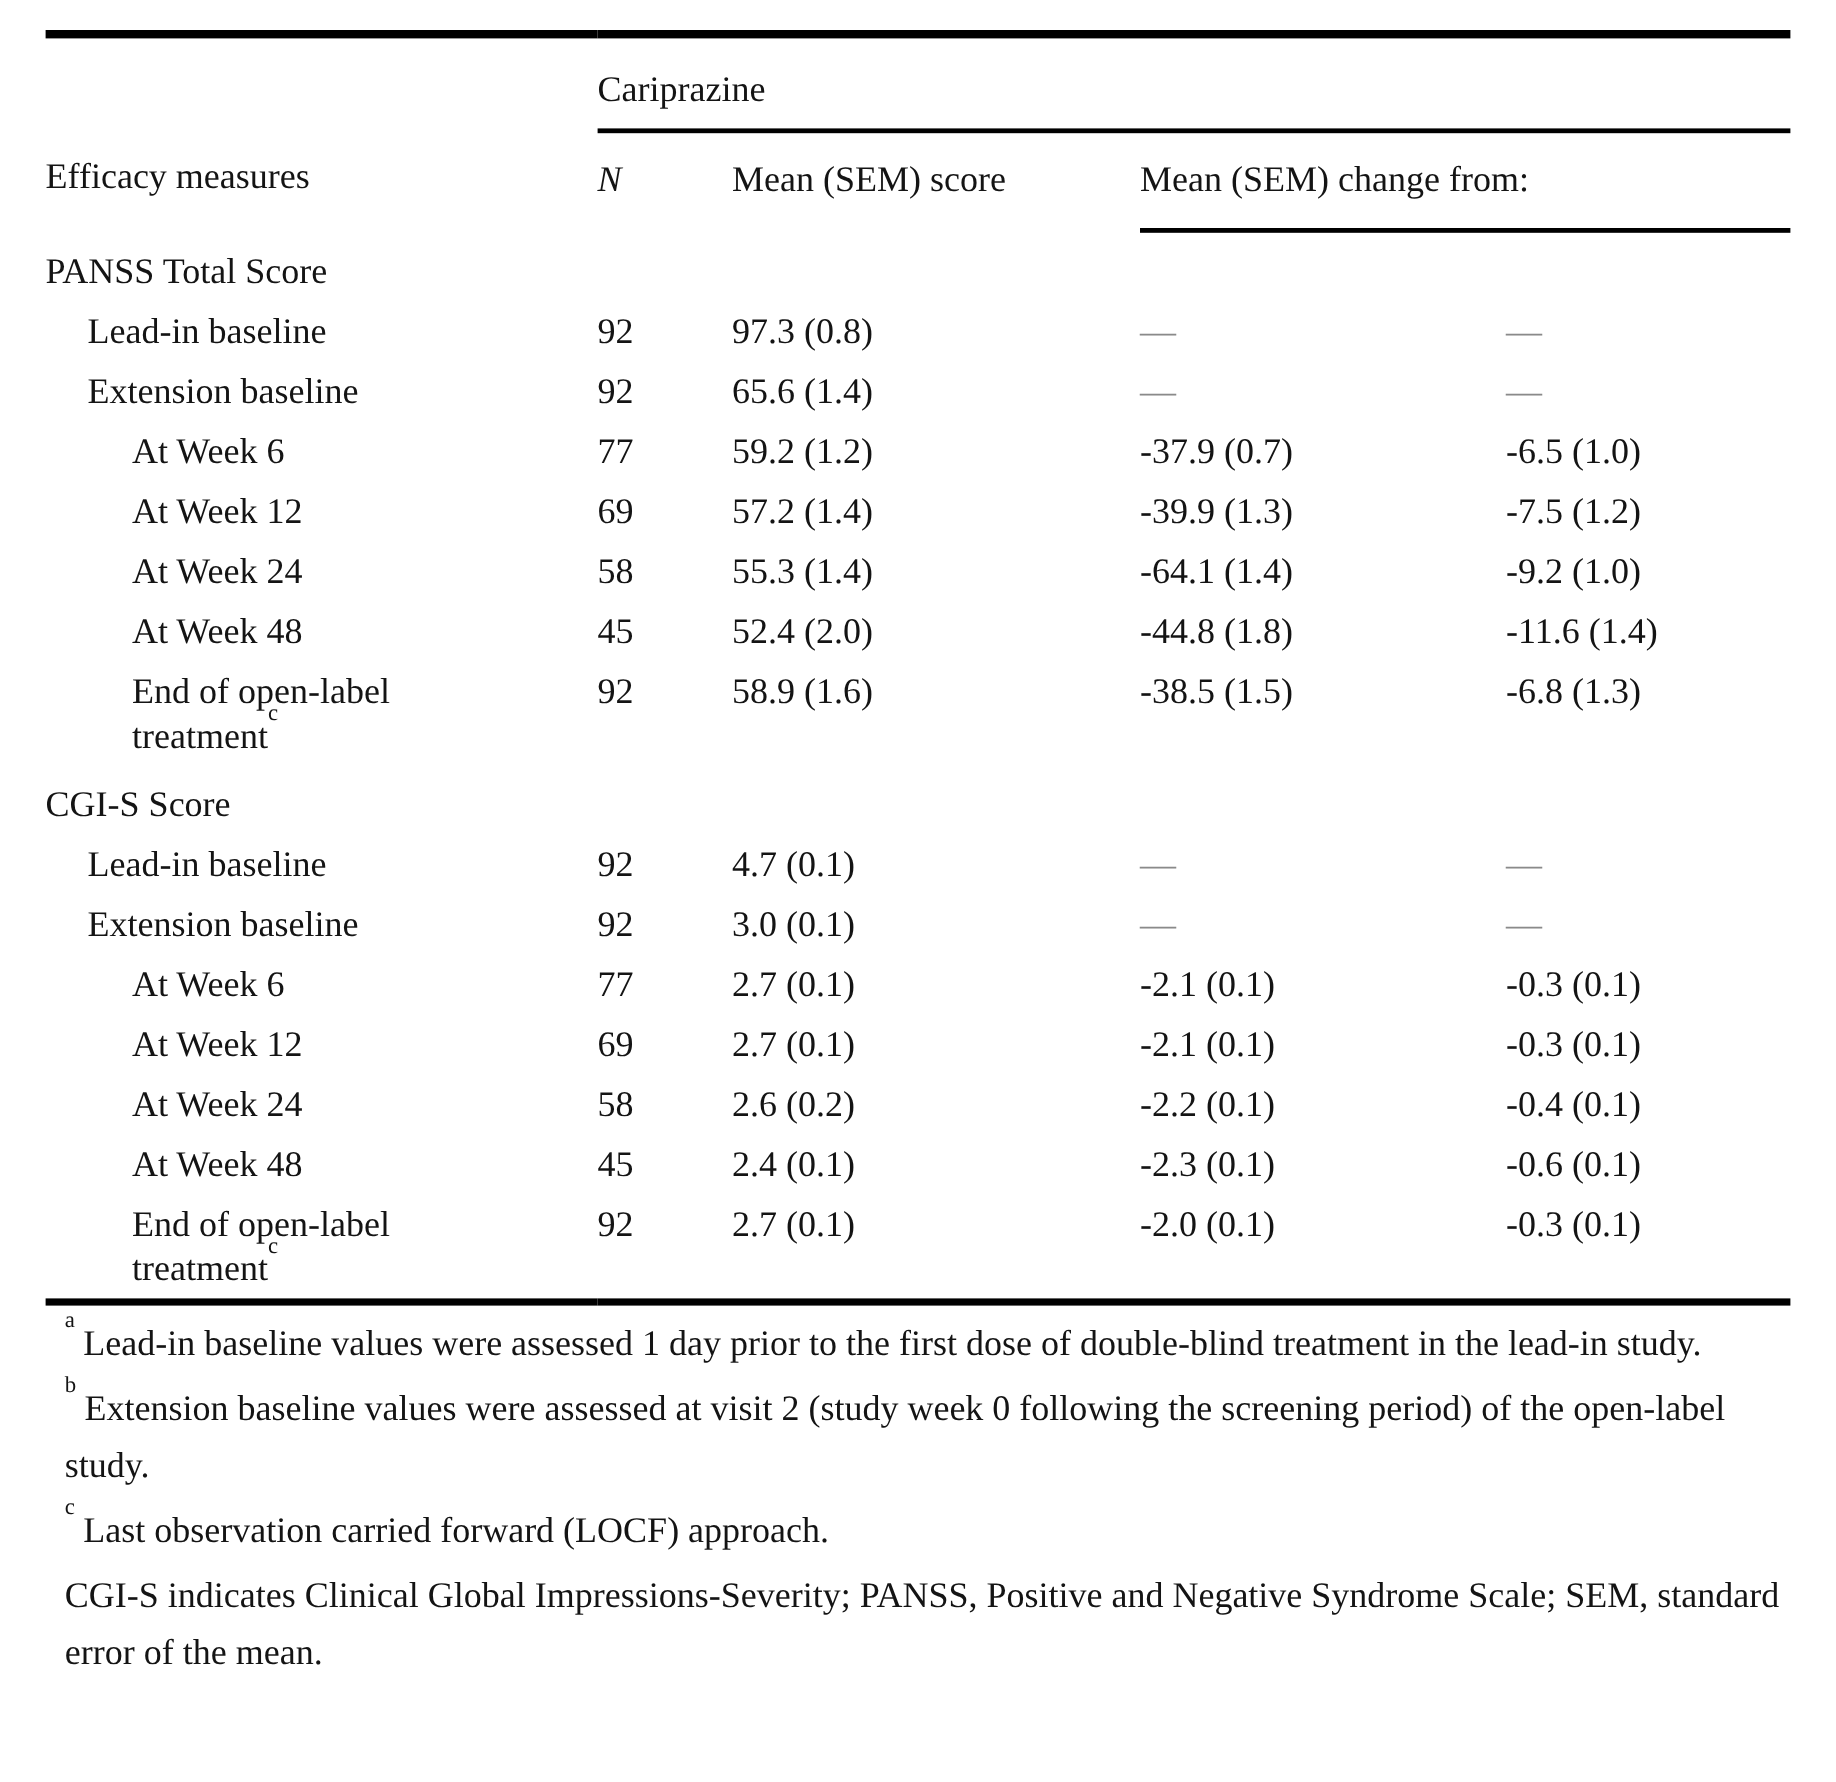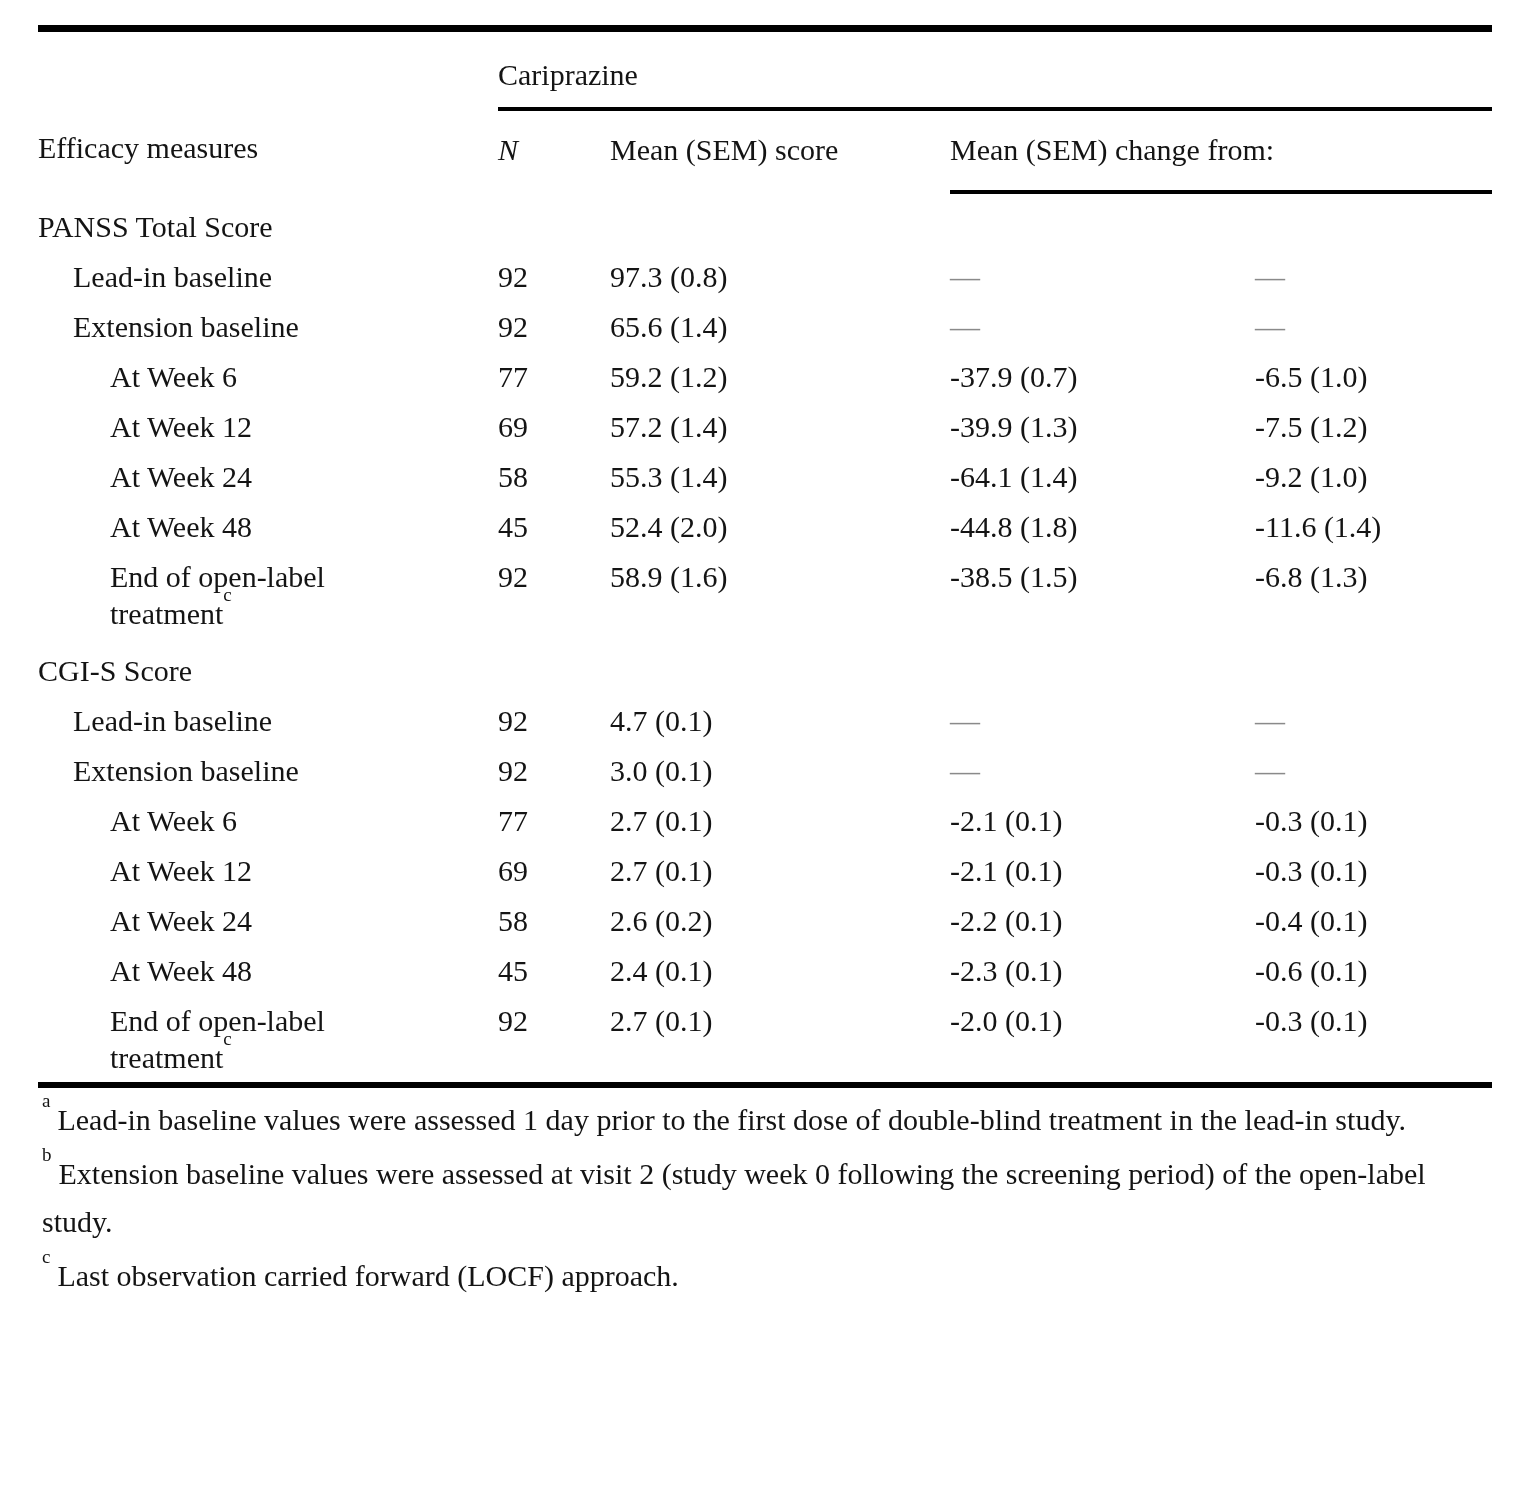--- a/index.html
+++ b/index.html
@@ -44,21 +44,21 @@
   
   tr.section td { padding: 14px 0 6px 0; }
   tr.datarow td { padding: 7px 0 6px 0; }
   td.c-label.ind1 { padding-left: 35px; }
   td.c-label.ind2 { padding-left: 72px; }
   .l2 { display: block; }
   td.dash { color: #8a8a8a; }
   
   .footnotes { margin-top: 8px; width: 1454px; }
   .footnotes p.fn {
-    margin: 0 0 6px 4px;
+    margin: 0 0 6px 16px;
     font-size: 30px;
     line-height: 48px;
     white-space: normal;
   }
   .fn sup.fn-sup {
     font-size: 19px;
     line-height: 0;
     position: relative;
     top: -12px;
     margin-right: 7px;
@@ -254,15 +254,16 @@
   </tbody>
   </table>
 
   <div class="footnotes" id="footnotes">
     <p class="fn"><sup class="fn-sup">a</sup><span class="fn-text">Lead-in baseline values were assessed 1 day prior to the first dose of double-blind treatment in the lead-in study.</span></p>
 
     <p class="fn"><sup class="fn-sup">b</sup><span class="fn-text">Extension baseline values were assessed at visit 2 (study week 0 following the screening period) of the open-label study.</span></p>
 
     <p class="fn"><sup class="fn-sup">c</sup><span class="fn-text">Last observation carried forward (LOCF) approach.</span></p>
 
+    <p class="fn"><span class="fn-text">CGI-S indicates Clinical Global Impressions-Severity; PANSS, Positive and Negative Syndrome Scale; SEM, standard error of the mean.</span></p>
   </div>
 
 </div>
 
 </body></html>

